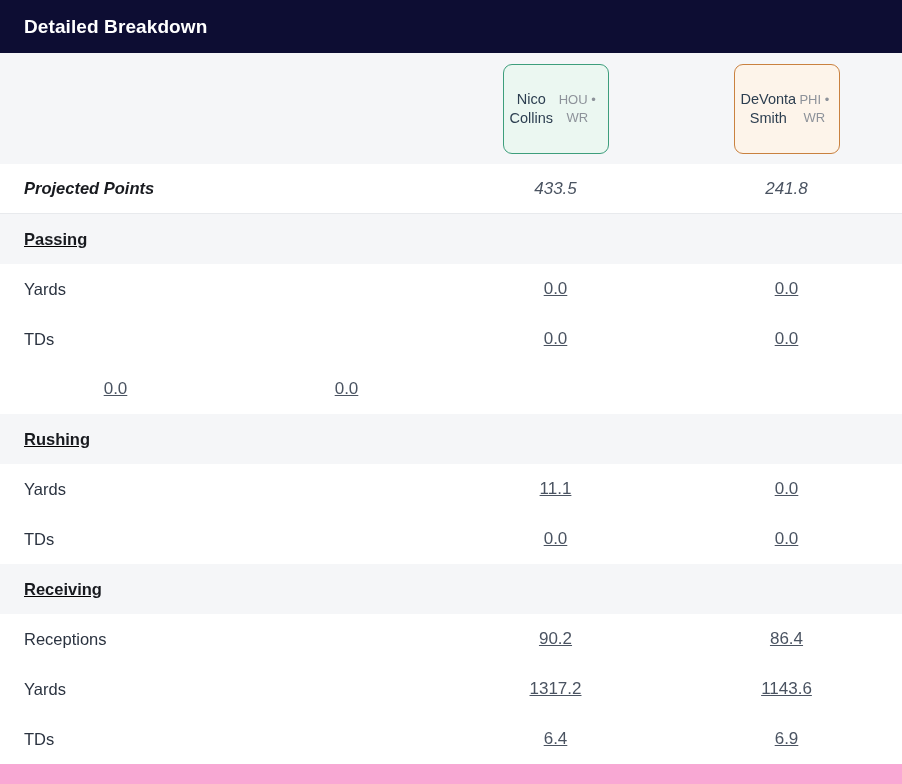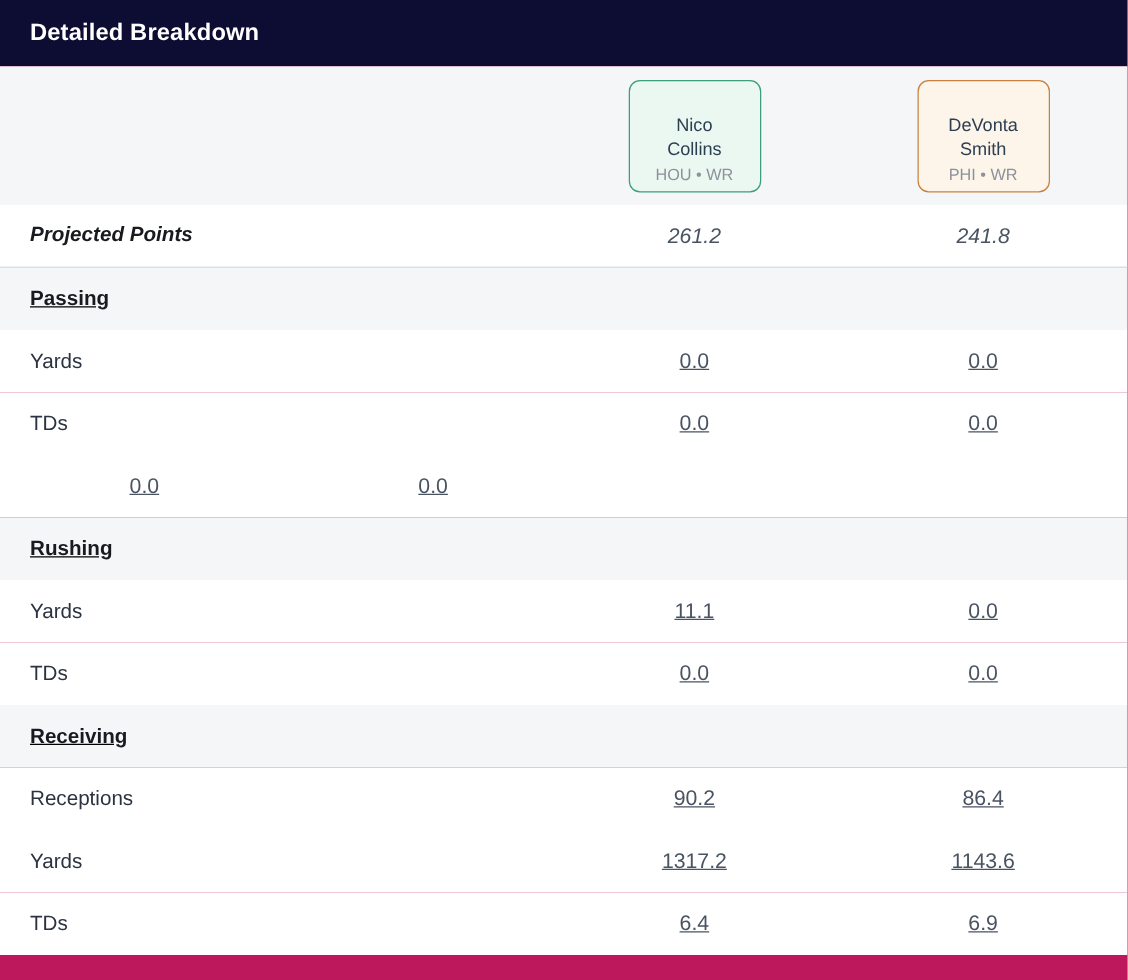--- a/index.html
+++ b/index.html
@@ -11,21 +11,21 @@
     width: 902px;
     height: 784px;
     overflow: hidden;
     font-family: "Liberation Sans", "DejaVu Sans", sans-serif;
     -webkit-font-smoothing: antialiased;
   }
 
   .panel {
     width: 902px;
     height: 784px;
-    background: #be185d;
+    background: #f9a8d4;
     display: flex;
     flex-direction: column;
   }
 
   
   .title-bar {
     height: 53px;
     background: #0d0d33;
     display: flex;
     align-items: center;
@@ -68,21 +68,21 @@
   }
 
   
   .row-players {
     height: 111px;
     background: #f5f6f8;
     align-items: center;
   }
   .player-card {
     display: inline-flex;
-    flex-direction: column;
+    flex-direction: row;
     align-items: center;
     justify-content: flex-end;
     width: 106px;
     height: 90px;
     box-sizing: border-box;
     border-radius: 9px;
     border: 1.5px solid transparent;
     padding: 4px 6px;
   }
   .player-card.left {
@@ -175,21 +175,21 @@
       <div class="cell-val">
         <div class="player-card right">
           <div class="player-name"><span>DeVonta</span><br><span>Smith</span></div>
           <div class="player-meta">PHI • WR</div>
         </div>
       </div>
     </div>
 
     <div class="row row-total">
       <div class="cell-label">Projected Points</div>
-      <div class="cell-val">261.2</div>
+      <div class="cell-val">433.5</div>
       <div class="cell-val">241.8</div>
     </div>
 
     <div class="row row-section">
       <div class="cell-label">Passing</div>
       <div class="cell-val"></div>
       <div class="cell-val"></div>
     </div>
 
     <div class="row row-data">

